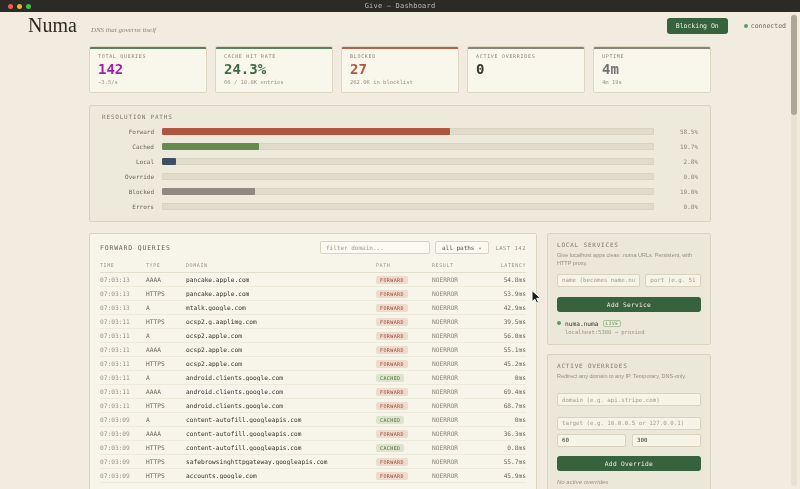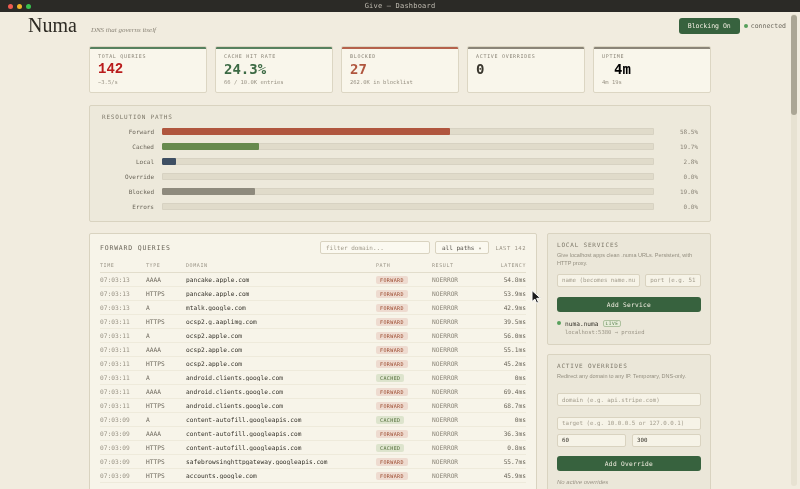--- a/index.html
+++ b/index.html
@@ -23,21 +23,21 @@
     font-size: 7px; color: #c0bcb2; letter-spacing: .2px;
   }
   
   .header {
     display: flex; justify-content: space-between; align-items: center;
     padding: 2px 14px 0 28px;
   }
   .brand { display: flex; align-items: baseline; }
   .logo { font-family: "Liberation Serif", serif; font-size: 20px; color: #2e2b24; }
   .tagline { font-family: "Liberation Serif", serif; font-style: italic; font-size: 7px; color: #8b8578; margin-left: 14px; }
-  .header-right { display: flex; align-items: center; gap: 4px; }
+  .header-right { display: flex; align-items: center; gap: 16px; }
   .blocking-btn {
     background: #37623e; color: #f3efe2; border: none; border-radius: 3px;
     font-family: "DejaVu Sans Mono", monospace; font-size: 6.5px; padding: 4px 9px; cursor: pointer;
   }
   .conn { display: flex; align-items: center; gap: 3px; font-size: 6.5px; color: #6b675c; }
   .conn-dot { width: 4px; height: 4px; border-radius: 50%; background: #57a05c; display: inline-block; }
   
   .main { width: 622px; margin: 9px auto 0; }
   
   .stats { display: grid; grid-template-columns: repeat(5, 1fr); gap: 8px; }
@@ -155,21 +155,21 @@
 </div>
 
 <div class="main">
 
   <div class="stats">
 
       <div class="stat-card">
         <div class="stat-accent" style="background: rgb(87, 129, 95);"></div>
         <div class="stat-body">
           <div class="stat-label">TOTAL QUERIES</div>
-          <div class="stat-value" style="color: #b91c1c; font-family: Liberation Mono, monospace;">142</div>
+          <div class="stat-value" style="color: #a21caf;">142</div>
           <div class="stat-sub">~3.5/s</div>
         </div>
       </div>
 
       <div class="stat-card">
         <div class="stat-accent" style="background: rgb(87, 129, 95);"></div>
         <div class="stat-body">
           <div class="stat-label">CACHE HIT RATE</div>
           <div class="stat-value" style="color: rgb(60, 106, 68);">24.3%</div>
           <div class="stat-sub">66 / 10.0K entries</div>
@@ -191,21 +191,21 @@
           <div class="stat-label">ACTIVE OVERRIDES</div>
           <div class="stat-value" style="color: rgb(58, 55, 46);">0</div>
           <div class="stat-sub"></div>
         </div>
       </div>
 
       <div class="stat-card">
         <div class="stat-accent" style="background: rgb(139, 133, 120);"></div>
         <div class="stat-body">
           <div class="stat-label">UPTIME</div>
-          <div class="stat-value" style="color: #000000; margin-left: 12px;">4m</div>
+          <div class="stat-value" style="color: #737373;">4m</div>
           <div class="stat-sub">4m 19s</div>
         </div>
       </div>
     </div>
 
   <div class="panel rp-panel">
     <div class="panel-title">RESOLUTION PATHS</div>
     <div>
 
         <div class="rp-row">

